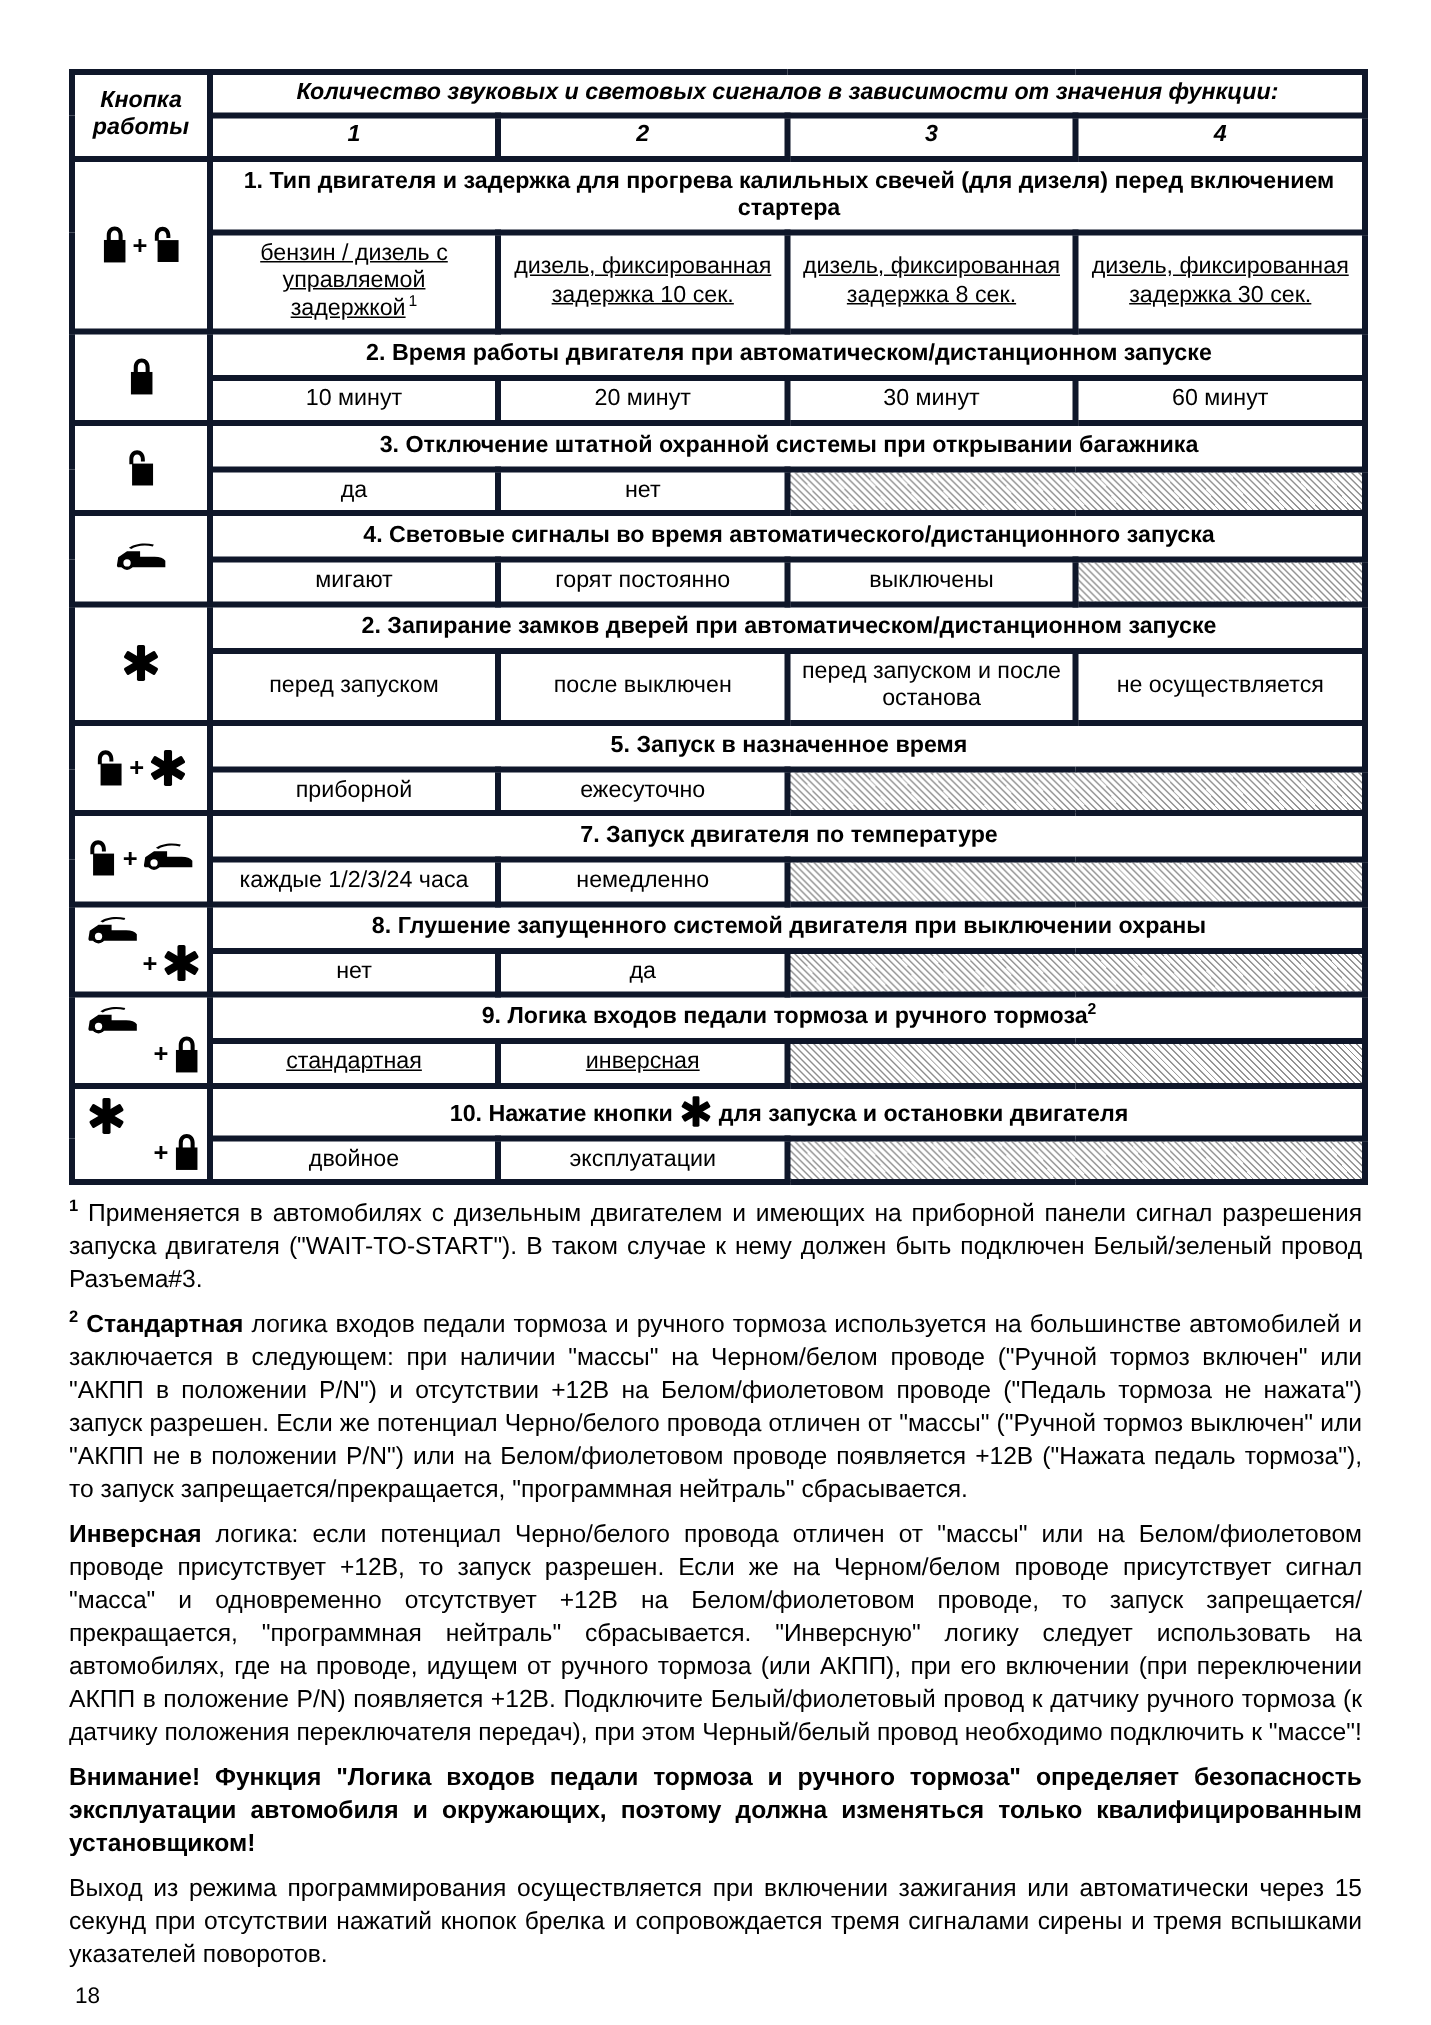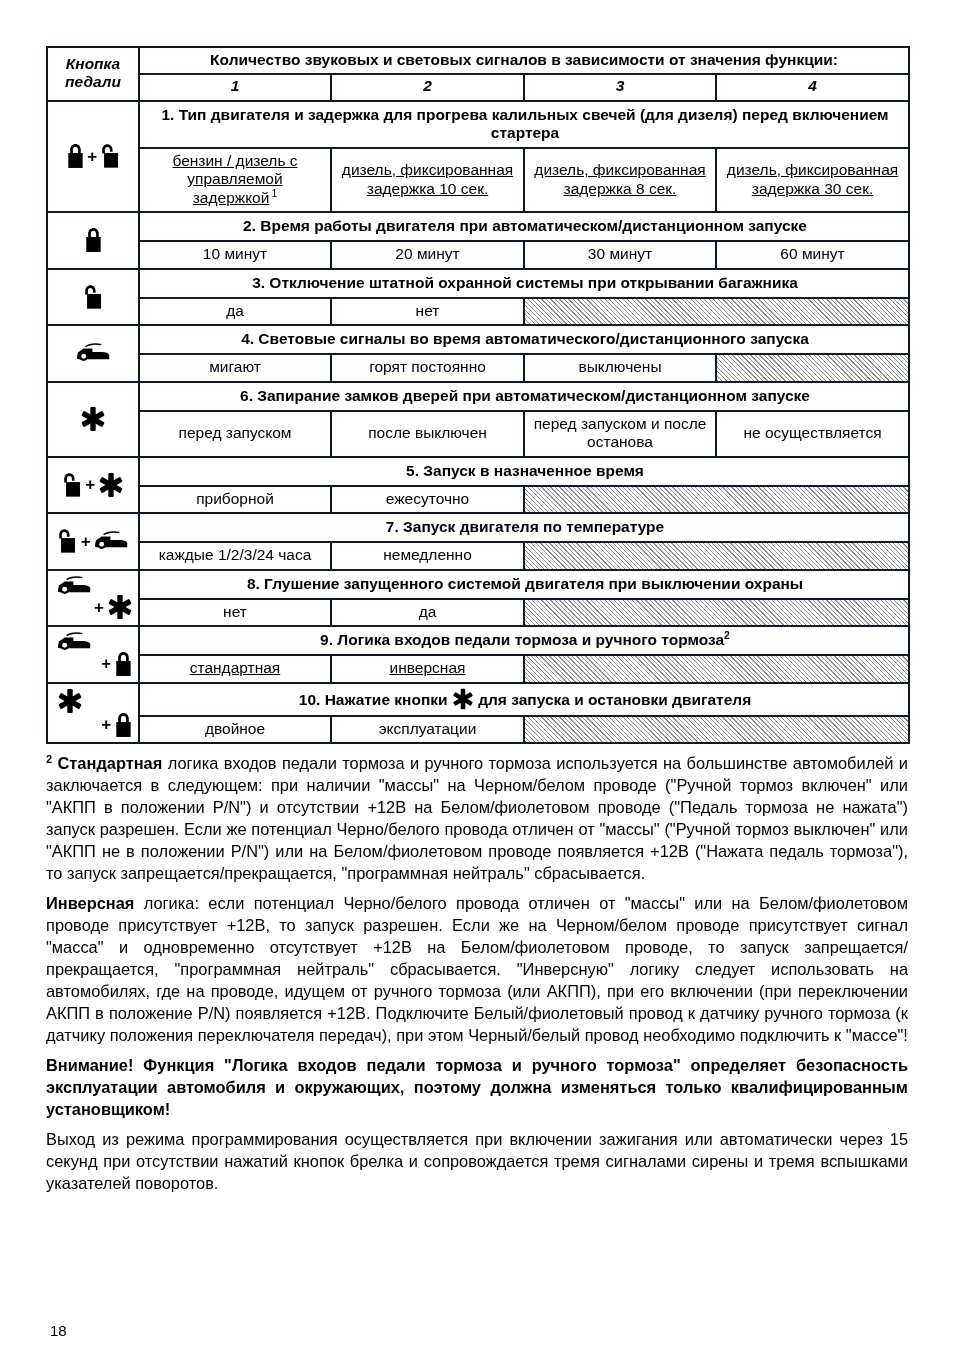--- a/index.html
+++ b/index.html
@@ -24,21 +24,21 @@
   }
 
   
   table.fn-table {
     border-collapse: collapse;
     table-layout: fixed;
     width: 862px;
     border: 2px solid #000;
   }
   table.fn-table td {
-    border: 2px solid #0f172a;
+    border: 4px solid #0f172a;
     padding: 0;
     vertical-align: middle;
     font-size: 15.5px;
     line-height: 1.18;
     text-align: center;
     color: #000;
   }
   
   col.c-icon  { width: 92px; }
   col.c-v     { width: 192px; }
@@ -48,20 +48,21 @@
 
   .hdr-left {
     font-style: italic;
     font-weight: bold;
     font-size: 16px;
     line-height: 1.18;
     padding: 3px 2px 4px 2px !important;
     text-align: center;
   }
   .hdr-span {
+    font-style: italic;
     font-weight: bold;
     font-size: 16px;
     padding: 3px 4px 4px 4px !important;
     border-radius: 11px;
   }
   .hdr-num {
     font-style: italic;
     font-weight: bold;
     font-size: 16.5px;
     padding: 2px 0 4px 0 !important;
@@ -176,21 +177,21 @@
       <col class="c-icon">
         <col class="c-v">
         <col class="c-v2">
         <col class="c-v3">
         <col class="c-v4">
     </colgroup>
     <tbody id="table-body">
         <tr>
   <td class="hdr-left" rowspan="2">
     <div>Кнопка</div>
-    <div>педали</div>
+    <div>работы</div>
   </td>
   <td class="hdr-span" colspan="4">Количество звуковых и световых сигналов в зависимости от значения функции:</td>
 </tr>
         <tr>
           <td class="hdr-num">1</td>
           <td class="hdr-num">2</td>
           <td class="hdr-num">3</td>
           <td class="hdr-num">4</td>
         </tr>
         <tr>
@@ -277,21 +278,21 @@
             <div class="ico-row">
               <svg class="ic" width="26" height="26" viewBox="0 0 26 26">
       <g fill="#000">
         <rect x="10.3" y="1.0" width="5.4" height="24.0" rx="1.1"></rect>
         <rect x="10.3" y="1.0" width="5.4" height="24.0" rx="1.1" transform="rotate(60 13 13)"></rect>
         <rect x="10.3" y="1.0" width="5.4" height="24.0" rx="1.1" transform="rotate(120 13 13)"></rect>
       </g>
     </svg>
             </div>
           </td>
-      <td class="title-cell" colspan="4"><span>6. Запирание замков дверей при автоматическом/дистанционном запуске</span></td>
+      <td class="title-cell" colspan="4"><span>2. Запирание замков дверей при автоматическом/дистанционном запуске</span></td>
     </tr>
         <tr>
           <td class="val-cell"><span>перед запуском</span></td>
           <td class="val-cell"><span>после выключен</span></td>
           <td class="val-cell"><span>перед запуском и после останова</span></td>
           <td class="val-cell"><span>не осуществляется</span></td>
         </tr>
         <tr>
       <td class="icon-cell" rowspan="2">
             <div class="ico-row">
@@ -435,20 +436,24 @@
         <tr>
           <td class="val-cell"><span>двойное</span></td>
           <td class="val-cell"><span>эксплуатации</span></td>
           <td class="val-cell hatch" colspan="2">&nbsp;</td>
         </tr>
       </tbody>
   </table>
 
   <div class="body-text">
 
+    <p>
+      <span class="note-mark">1</span>
+      <span>Применяется в автомобилях с дизельным двигателем и имеющих на приборной панели сигнал разрешения запуска двигателя ("WAIT-TO-START"). В таком случае к нему должен быть подключен Белый/зеленый провод Разъема#3.</span>
+    </p>
 
     <p class="p-gap">
       <span class="note-mark">2</span>
       <span class="b">Стандартная</span><span> логика входов педали тормоза и ручного тормоза используется на большинстве автомобилей и заключается в следующем: при наличии "массы" на Черном/белом проводе ("Ручной тормоз включен" или "АКПП в положении P/N") и отсутствии +12В на Белом/фиолетовом проводе ("Педаль тормоза не нажата") запуск разрешен. Если же потенциал Черно/белого провода отличен от "массы" ("Ручной тормоз выключен" или "АКПП не в положении P/N") или на Белом/фиолетовом проводе появляется +12В ("Нажата педаль тормоза"), то запуск запрещается/прекращается, "программная нейтраль" сбрасывается.</span>
     </p>
 
     <p class="p-gap">
       <span class="b">Инверсная</span><span> логика: если потенциал Черно/белого провода отличен от "массы" или на Белом/фиолетовом проводе присутствует +12В, то запуск разрешен. Если же на Черном/белом проводе присутствует сигнал "масса" и одновременно отсутствует +12В на Белом/фиолетовом проводе, то запуск запрещается/прекращается, "программная нейтраль" сбрасывается. "Инверсную" логику следует использовать на автомобилях, где на проводе, идущем от ручного тормоза (или АКПП), при его включении (при переключении АКПП в положение P/N) появляется +12В. Подключите Белый/фиолетовый провод к датчику ручного тормоза (к датчику положения переключателя передач), при этом Черный/белый провод необходимо подключить к "массе"!</span>
     </p>
 

